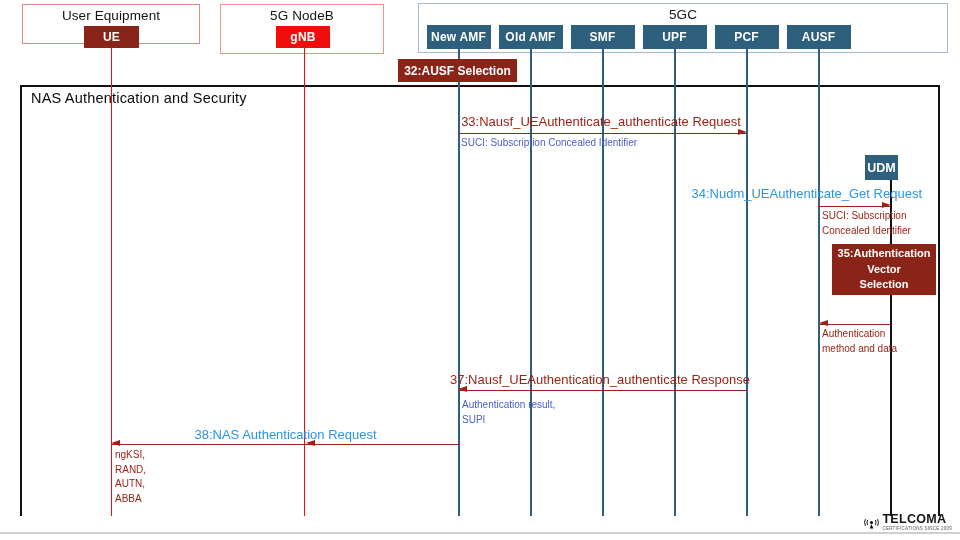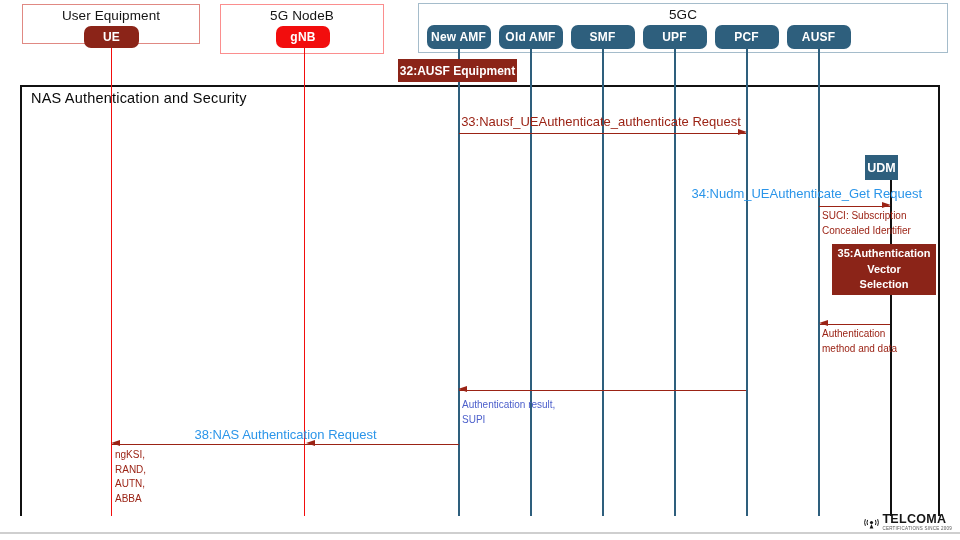--- a/index.html
+++ b/index.html
@@ -21,21 +21,21 @@
 
   
   .group{position:absolute;background:#fff;}
   .group-title{position:absolute;top:3px;left:0;width:100%;text-align:center;
     font-size:13.5px;font-weight:500;color:#141414;letter-spacing:.1px;}
   .ue-group{left:22px;top:4px;width:178px;height:40px;border:1.5px solid var(--salmon);}
   .nb-group{left:220px;top:4px;width:164px;height:50px;border:1.5px solid var(--pink-red);}
   .gc-group{left:418px;top:3px;width:530px;height:50px;border:1.5px solid var(--steel-border);}
 
   .badge{position:absolute;display:flex;align-items:center;justify-content:center;
-    color:#fff;font-weight:700;font-size:12px;letter-spacing:.2px;z-index:3;border-radius:7px;}
+    color:#fff;font-weight:700;font-size:12px;letter-spacing:.2px;z-index:3;}
   .ue-badge{left:61px;top:21px;width:55px;height:22px;background:var(--maroon);}
   .gnb-badge{left:55px;top:21px;width:54px;height:22px;background:var(--bright-red);}
   .core-badge{top:21px;width:64px;height:24px;background:var(--steel);font-size:12px;font-weight:600;}
 
   
   .lifeline{position:absolute;width:1.5px;z-index:1;}
   .ll-red{background:var(--bright-red);top:48px;height:468px;}
   .ll-steel{background:var(--steel);top:49px;height:467px;}
   .ll-black{background:var(--ink);}
 
@@ -108,26 +108,27 @@
   <div class="lifeline ll-steel" style="left:530.2px;"></div>
   <div class="lifeline ll-steel" style="left:602.2px;"></div>
   <div class="lifeline ll-steel" style="left:674.2px;"></div>
   <div class="lifeline ll-steel" style="left:746.2px;"></div>
   <div class="lifeline ll-steel" style="left:818.2px;"></div>
   <div class="lifeline ll-black" style="left:890px;top:180px;height:336px;"></div>
 
   <div class="frame"></div>
   <div class="frame-title">NAS Authentication and Security</div>
 
-  <div class="step-box box32">32:AUSF Equipment</div>
+  <div class="step-box box32">32:AUSF Selection</div>
 
   <div class="step-box udm-box">UDM</div>
 
   <div class="msg-title t-brick" style="left:455px;top:114px;width:292px;text-align:center;">33:Nausf_UEAuthenticate_authenticate Request</div>
   <div class="arrow head-right" style="left:459px;top:133px;width:287px;"></div>
+  <div class="msg-note n-slate" style="left:461px;top:136px;">SUCI: Subscription Concealed Identifier</div>
 
   <div class="msg-title t-sky" style="left:675px;top:186px;width:247px;text-align:right;">34:Nudm_UEAuthenticate_Get Request</div>
   <div class="arrow head-right" style="left:819px;top:206px;width:71px;"></div>
   <div class="msg-note n-brick" style="left:822px;top:209px;">
     <span>SUCI: Subscription</span>
     <span>Concealed Identifier</span>
   </div>
 
   <div class="step-box box35">
     <div>
@@ -136,20 +137,21 @@
       <span style="display:block;">Selection</span>
     </div>
   </div>
 
   <div class="arrow head-left" style="left:820px;top:324px;width:70px;"></div>
   <div class="msg-note n-brick" style="left:822px;top:327px;">
     <span>Authentication</span>
     <span>method and data</span>
   </div>
 
+  <div class="msg-title t-brick" style="left:450px;top:372px;">37:Nausf_UEAuthentication_authenticate Response</div>
   <div class="arrow head-left" style="left:459px;top:390px;width:287px;"></div>
   <div class="msg-note n-slate" style="left:462px;top:398px;">
     <span>Authentication result,</span>
     <span>SUPI</span>
   </div>
 
   <div class="msg-title t-sky" style="left:112px;top:427px;width:347px;text-align:center;">38:NAS Authentication Request</div>
   <div class="arrow head-left" style="left:112px;top:444px;width:347px;">
     <span class="mid-head"></span>
   </div>

